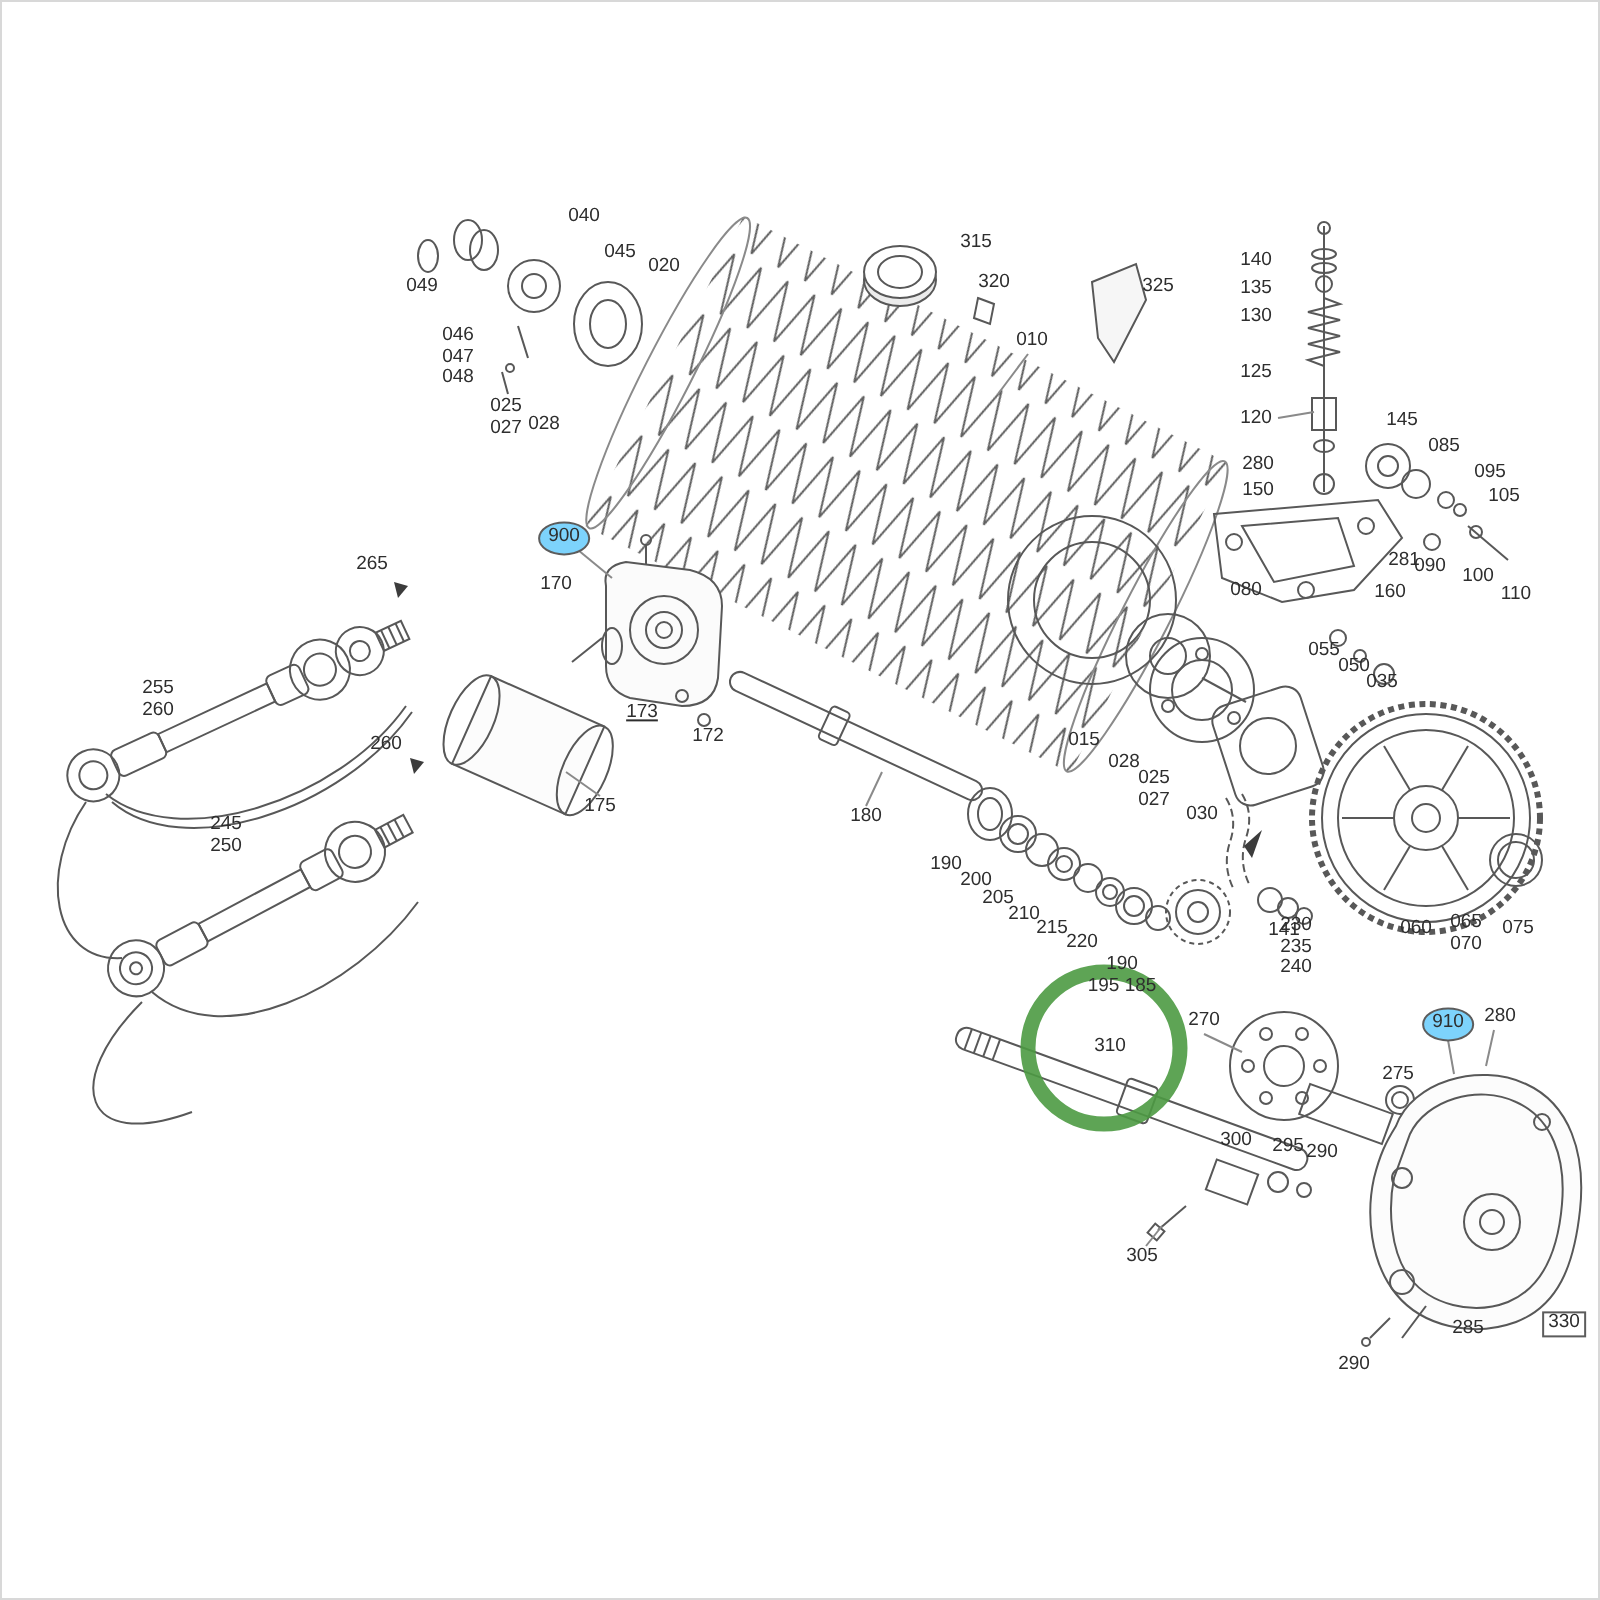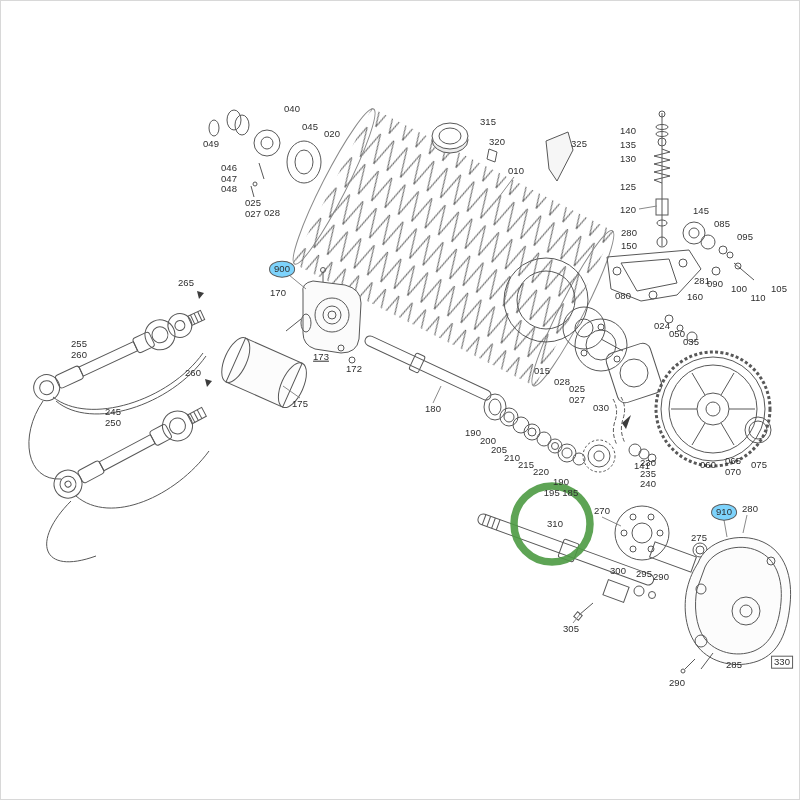--- a/index.html
+++ b/index.html
@@ -291,28 +291,28 @@
       <div class="part-label" style="left: 627px; top: 130px;">140</div>
       <div class="part-label" style="left: 627px; top: 144px;">135</div>
       <div class="part-label" style="left: 627px; top: 158px;">130</div>
       <div class="part-label" style="left: 627px; top: 186px;">125</div>
       <div class="part-label" style="left: 627px; top: 209px;">120</div>
       <div class="part-label" style="left: 700px; top: 210px;">145</div>
       <div class="part-label" style="left: 721px; top: 223px;">085</div>
       <div class="part-label" style="left: 628px; top: 232px;">280</div>
       <div class="part-label" style="left: 628px; top: 245px;">150</div>
       <div class="part-label" style="left: 744px; top: 236px;">095</div>
-      <div class="part-label" style="left: 778px; top: 248px; margin-top: 40px;">105</div>
+      <div class="part-label" style="left: 751px; top: 248px;">105</div>
       <div class="part-label" style="left: 701px; top: 280px;">281</div>
       <div class="part-label" style="left: 714px; top: 283px;">090</div>
       <div class="part-label" style="left: 738px; top: 288px;">100</div>
       <div class="part-label" style="left: 757px; top: 297px;">110</div>
       <div class="part-label" style="left: 622px; top: 295px;">080</div>
       <div class="part-label" style="left: 694px; top: 296px;">160</div>
-      <div class="part-label" style="left: 661px; top: 325px;">024</div>
+      <div class="part-label" style="left: 661px; top: 325px;">055</div>
       <div class="part-label" style="left: 676px; top: 333px;">050</div>
       <div class="part-label" style="left: 690px; top: 341px;">035</div>
       <div class="part-label circled" style="left: 281px; top: 268px;">900</div>
       <div class="part-label" style="left: 277px; top: 292px;">170</div>
       <div class="part-label" style="left: 185px; top: 282px;">265</div>
       <div class="part-label" style="left: 78px; top: 349px;">255
 260</div>
       <div class="part-label" style="left: 320px; top: 356px; text-decoration: underline;">173</div>
       <div class="part-label" style="left: 353px; top: 368px;">172</div>
       <div class="part-label" style="left: 299px; top: 403px;">175</div>

